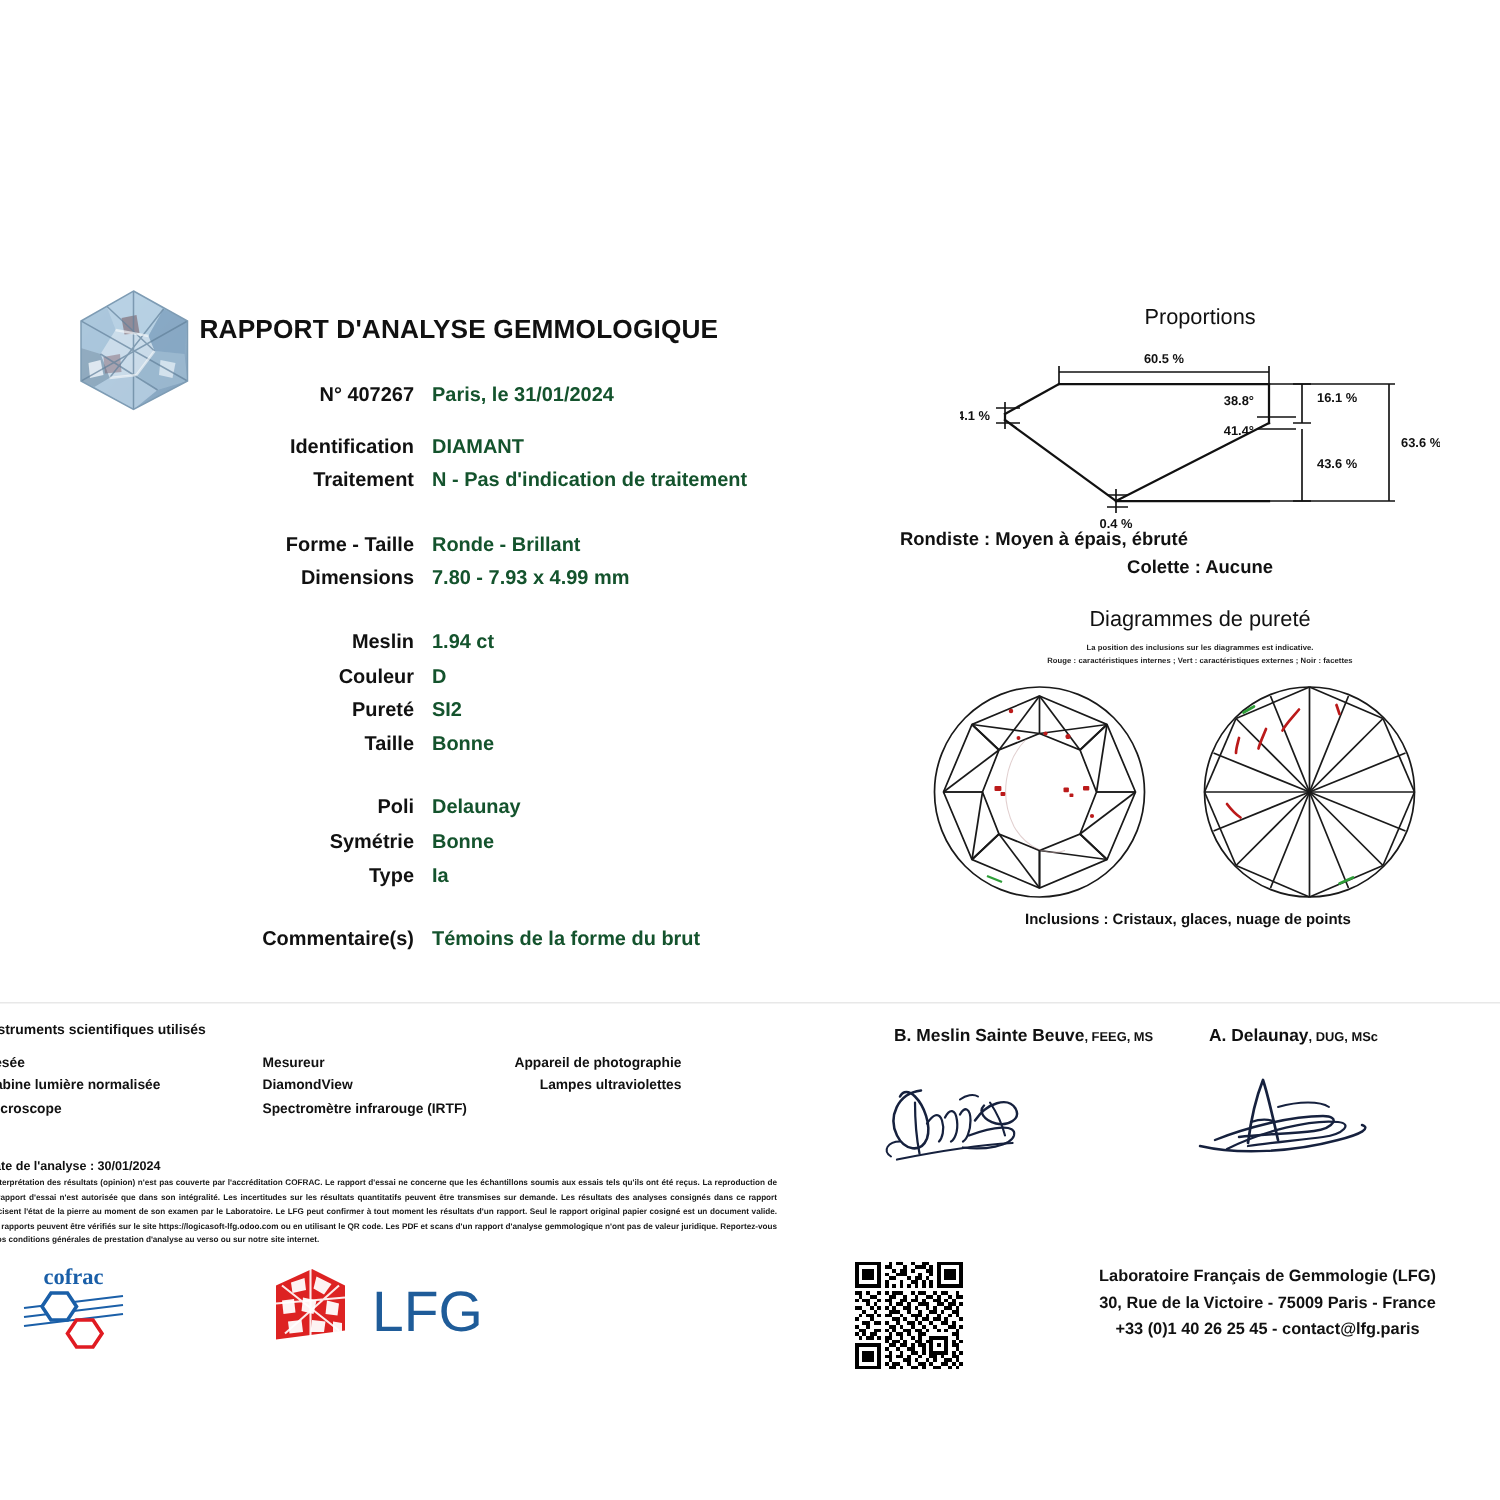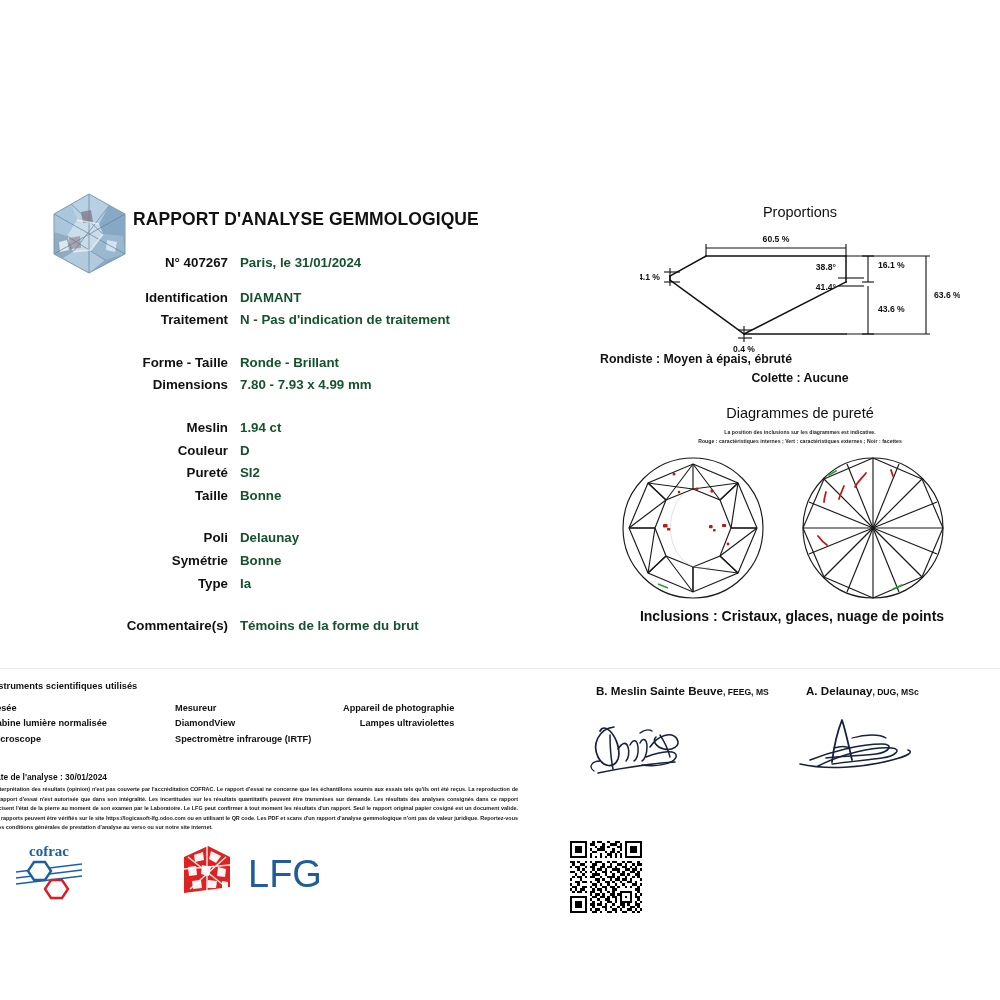--- a/index.html
+++ b/index.html
@@ -23,21 +23,21 @@
     left:133px;top:209px;
     font-size:17.5px;font-weight:bold;letter-spacing:.1px;
     color:#111;
   }
   #crystal-photo{
     left:47px;top:190px;width:84px;height:86px;
     overflow:hidden;
   }
 
   
-  #data-table{left:0;top:255px;width:520px;}
+  #data-table{left:0;top:255px;width:520px;padding-left:48px;}
   .drow{display:flex;align-items:baseline;margin-bottom:0px;}
   .dlabel{
     width:228px;text-align:right;
     font-size:13.3px;font-weight:bold;color:#111;
     padding-right:0;
   }
   .dval{
     margin-left:12px;
     font-size:13.3px;font-weight:bold;color:#14532d;
   }
@@ -73,21 +73,21 @@
   }
   #purity-note2{
     position:absolute;left:0;right:0;top:33px;text-align:center;
     font-size:5.1px;font-weight:bold;color:#222;letter-spacing:.05px;
   }
   .plot{position:absolute;top:48px;}
   #plot-crown{left:18px;}
   #plot-pavilion{left:198px;}
   #inclusions-line{
     position:absolute;left:0;right:16px;top:203px;text-align:center;
-    font-size:14px;font-weight:bold;color:#111;
+    font-size:10px;font-weight:bold;color:#111;
   }
 
   
   #footer-divider{
     left:0;top:668px;width:1000px;height:1px;
     background:#e8e8e8;
   }
 
   
   #instruments{left:-10px;top:681px;width:540px;}
@@ -776,14 +776,19 @@
           <rect x="12" y="28" width="1" height="1"></rect>
         <rect x="15" y="28" width="2" height="1"></rect>
           <rect x="18" y="28" width="1" height="1"></rect>
         <rect x="21" y="28" width="2" height="1"></rect>
           <rect x="25" y="28" width="1" height="1"></rect>
         <rect x="27" y="28" width="1" height="1"></rect>
       </g>
     </svg>
   </div>
 
+  <div class="abs" id="lab-address">
+    <div>Laboratoire Français de Gemmologie (LFG)</div>
+    <div>30, Rue de la Victoire - 75009 Paris - France</div>
+    <div>+33 (0)1 40 26 25 45 - contact@lfg.paris</div>
+  </div>
 
 </div>
 
 </body></html>

